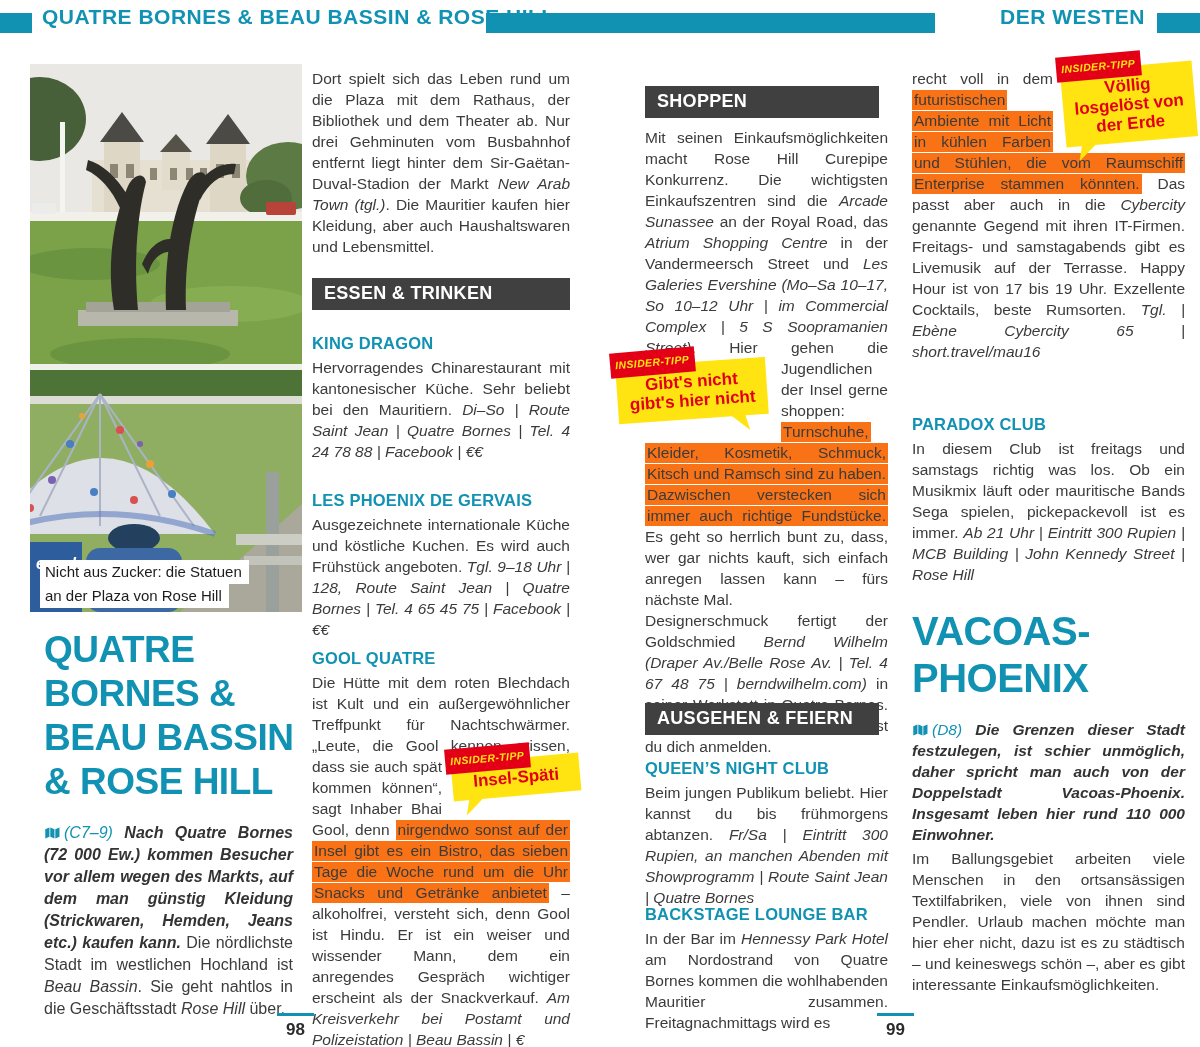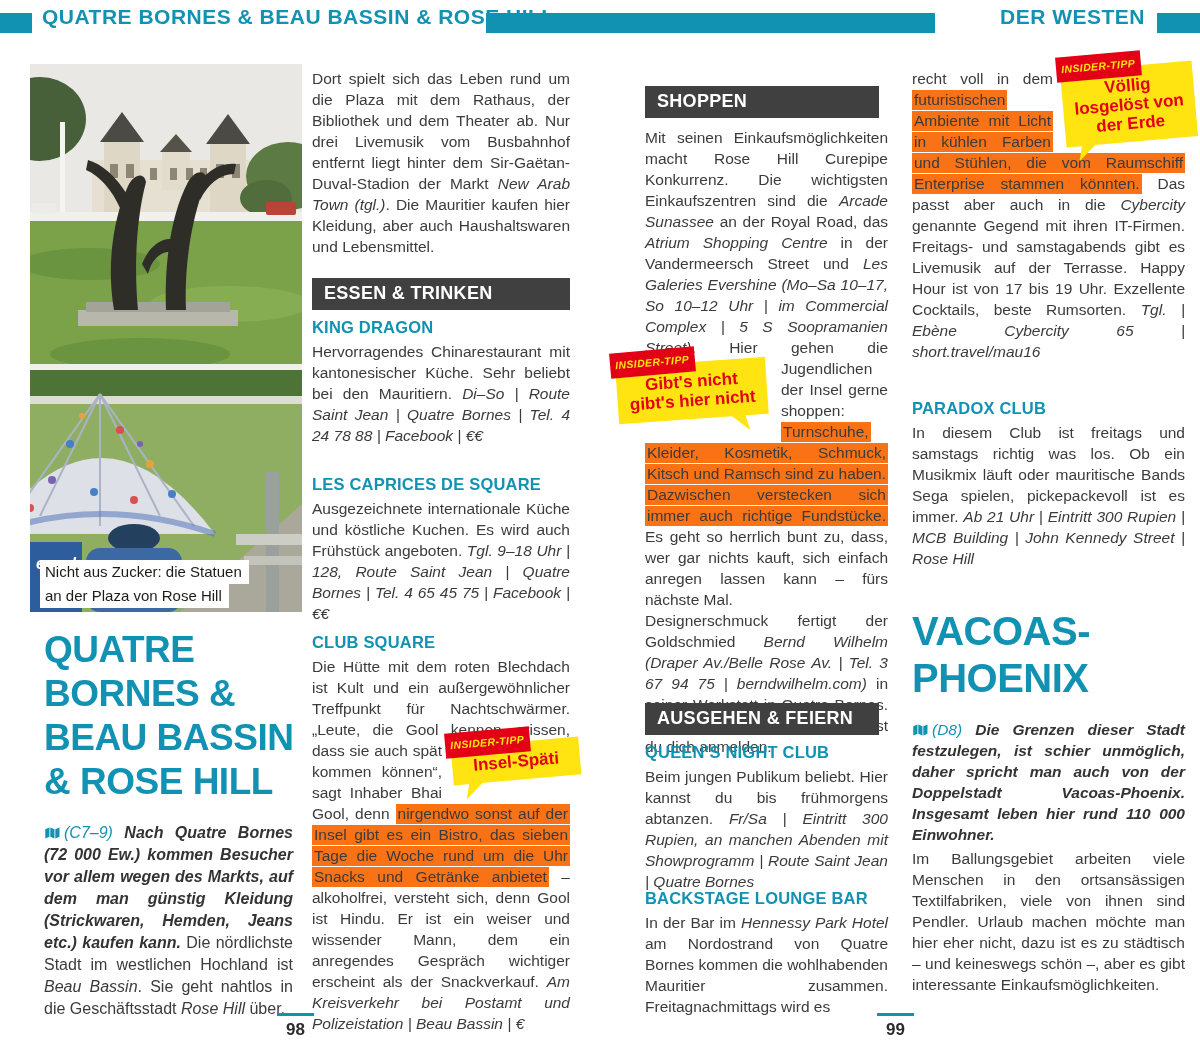--- a/index.html
+++ b/index.html
@@ -5,21 +5,21 @@
   html,body{margin:0;padding:0;background:#fff;}
   #page{position:relative;width:1200px;height:1047px;background:#ffffff;
         font-family:"Liberation Sans",sans-serif;color:#3b3b3b;overflow:hidden;}
   .abs{position:absolute;}
   .teal-bg{background:#1292b3;}
   .hdr-title{font-size:21px;font-weight:bold;color:#1292b3;letter-spacing:.5px;white-space:nowrap;}
   .body-text{font-size:15.5px;line-height:21px;text-align:justify;}
   .body-text p{margin:0;}
   .section-bar{background:#404040;color:#ffffff;font-weight:bold;font-size:18px;
                letter-spacing:.3px;padding:5px 0 6px 12px;}
-  .entry-title{color:#1292b3;font-weight:bold;font-size:16.5px;letter-spacing:.2px;margin:0 0 3px 0;}
+  .entry-title{color:#1292b3;font-weight:bold;font-size:16.5px;letter-spacing:.2px;margin:16px 0 3px 0;}
   .ital{font-style:italic;}
   .hl{background:#f97316;padding:1px 2px 2px 2px;-webkit-box-decoration-break:clone;box-decoration-break:clone;}
   .bold{font-weight:bold;color:#333333;font-style:italic;}
   .mega{font-weight:bold;color:#1292b3;font-size:37px;line-height:44px;letter-spacing:-.5px;}
   .mega2{font-weight:bold;color:#1292b3;font-size:40px;line-height:47px;letter-spacing:-.5px;}
   .map-ref{color:#1292b3;font-style:italic;white-space:nowrap;}
   .map-ref svg{vertical-align:-1px;margin-right:3px;}
   .photo-frame{overflow:hidden;}
   .photo-caption{position:absolute;left:10px;top:496px;}
   .photo-caption span{display:block;width:max-content;background:#ffffff;color:#1c1c1a;
@@ -146,56 +146,56 @@
   <div class="abs body-text" style="left:44px;top:822px;width:249px;font-size:16px;line-height:22px;">
     <p>
       <span class="map-ref"><svg viewBox="0 0 20 14" width="17" height="12">
             <path fill="currentColor" d="M1.5 2.6 6.4 0.4 6.4 11.4 1.5 13.6 Z M7.4 0.4 12.3 2.6 12.3 13.6 7.4 11.4 Z M13.3 2.6 18.2 0.4 18.2 11.4 13.3 13.6 Z"></path>
           </svg><span>(C7–9)</span></span>
       <span class="bold">Nach Quatre Bornes (72 000 Ew.) kommen Besucher vor allem wegen des </span><span class="bold ital">Markts</span><span class="bold">, auf dem man günstig Kleidung (Strickwaren, Hemden, Jeans etc.) kaufen kann. </span><span>Die nördlichste Stadt im westlichen Hochland ist </span><span class="ital">Beau Bassin</span><span>. Sie geht nahtlos in die Geschäftsstadt </span><span class="ital">Rose Hill</span><span> über.</span>
     </p>
   </div>
 
   <div class="abs body-text" style="left:312px;top:68px;width:258px;">
-    <p><span>Dort spielt sich das Leben rund um die Plaza mit dem Rathaus, der Bibliothek und dem Theater ab. Nur drei Livemusik vom Busbahnhof entfernt liegt hinter dem Sir-Gaëtan-Duval-Stadion der Markt </span><span class="ital">New Arab Town (tgl.)</span><span>. Die Mauritier kaufen hier Kleidung, aber auch Haushaltswaren und Lebensmittel.</span></p>
+    <p><span>Dort spielt sich das Leben rund um die Plaza mit dem Rathaus, der Bibliothek und dem Theater ab. Nur drei Gehminuten vom Busbahnhof entfernt liegt hinter dem Sir-Gaëtan-Duval-Stadion der Markt </span><span class="ital">New Arab Town (tgl.)</span><span>. Die Mauritier kaufen hier Kleidung, aber auch Haushaltswaren und Lebensmittel.</span></p>
   </div>
 
   <div class="abs section-bar" style="left:312px;top:278px;width:246px;">ESSEN &amp; TRINKEN</div>
 
   <div class="abs body-text" style="left:312px;top:317px;width:258px;">
     <div class="entry-title">KING DRAGON</div>
     <p><span>Hervorragendes Chinarestaurant mit kantonesischer Küche. Sehr beliebt bei den Mauritiern. </span><span class="ital">Di–So | Route Saint Jean | Quatre Bornes | Tel. 4 24 78 88 | Facebook | €€</span></p>
   </div>
 
   <div class="abs body-text" style="left:312px;top:474px;width:258px;">
-    <div class="entry-title">LES CAPRICES DE SQUARE</div>
+    <div class="entry-title">LES PHOENIX DE GERVAIS</div>
     <p><span>Ausgezeichnete internationale Küche und köstliche Kuchen. Es wird auch Frühstück angeboten. </span><span class="ital">Tgl. 9–18 Uhr | 128, Route Saint Jean | Quatre Bornes | Tel. 4 65 45 75 | Facebook | €€</span></p>
   </div>
 
   <div class="abs body-text" style="left:312px;top:632px;width:258px;">
-    <div class="entry-title">CLUB SQUARE</div>
+    <div class="entry-title">GOOL QUATRE</div>
     <p>
       <span>Die Hütte mit dem roten Blechdach ist Kult und ein außergewöhnlicher Treffpunkt für Nachtschwärmer. „Leute, die Gool kennen, wissen, dass sie auch </span><span class="tip-float tip-r">
           <span class="badge">INSIDER-TIPP</span>
           <span class="bubble" style="display:block;">Insel-Späti</span>
         </span><span>spät kommen können“, sagt Inhaber Bhai Gool, denn </span><span class="hl">nirgendwo sonst auf der Insel gibt es ein Bistro, das sieben Tage die Woche rund um die Uhr Snacks und Getränke anbietet</span><span> – alkoholfrei, versteht sich, denn Gool ist Hindu. Er ist ein weiser und wissender Mann, dem ein anregendes Gespräch wichtiger erscheint als der Snackverkauf. </span><span class="ital">Am Kreisverkehr bei Postamt und Polizeistation | Beau Bassin | €</span>
     </p>
   </div>
 
   <div class="abs section-bar" style="left:645px;top:86px;width:222px;">SHOPPEN</div>
 
   <div class="abs body-text" style="left:645px;top:127px;width:243px;">
     <p>
       <span>Mit seinen Einkaufsmöglichkeiten macht Rose Hill Curepipe Konkurrenz. Die wichtigsten Einkaufszentren sind die </span><span class="ital">Arcade Sunassee</span><span> an der Royal Road, das </span><span class="ital">Atrium Shopping Centre</span><span> in der Vandermeersch Street und </span><span class="ital">Les Galeries Evershine (Mo–Sa 10–17, So 10–12 Uhr | im Commercial Complex | 5 S Soopramanien Street)</span><span>. Hier gehen </span><span class="tip-float tip-l">
           <span class="badge">INSIDER-TIPP</span>
           <span class="bubble" style="display:block;">Gibt's nicht gibt's hier nicht</span>
         </span><span>die Jugendlichen der Insel gerne shoppen: </span><span class="hl">Turnschuhe, Kleider, Kosmetik, Schmuck, Kitsch und Ramsch sind zu haben. Dazwischen verstecken sich immer auch richtige Fundstücke.</span><span> Es geht so herrlich bunt zu, dass, wer gar nichts kauft, sich einfach anregen lassen kann – fürs nächste Mal.</span>
     </p>
     <p>
-      <span>Designerschmuck fertigt der Goldschmied </span><span class="ital">Bernd Wilhelm (Draper Av./Belle Rose Av. | Tel. 3 67 94 75 | berndwilhelm.com)</span><span> in seiner Werkstatt in Quatre Bornes. Vor einem Besuch bei ihm solltest du dich anmelden.</span>
+      <span>Designerschmuck fertigt der Goldschmied </span><span class="ital">Bernd Wilhelm (Draper Av./Belle Rose Av. | Tel. 4 67 48 75 | berndwilhelm.com)</span><span> in seiner Werkstatt in Quatre Bornes. Vor einem Besuch bei ihm solltest du dich anmelden.</span>
     </p>
   </div>
 
   <div class="abs section-bar" style="left:645px;top:703px;width:222px;">AUSGEHEN &amp; FEIERN</div>
 
   <div class="abs body-text" style="left:645px;top:742px;width:243px;">
     <div class="entry-title">QUEEN’S NIGHT CLUB</div>
     <p><span>Beim jungen Publikum beliebt. Hier kannst du bis frühmorgens abtanzen. </span><span class="ital">Fr/Sa | Eintritt 300 Rupien, an manchen Abenden mit Showprogramm | Route Saint Jean | Quatre Bornes</span></p>
   </div>
 

